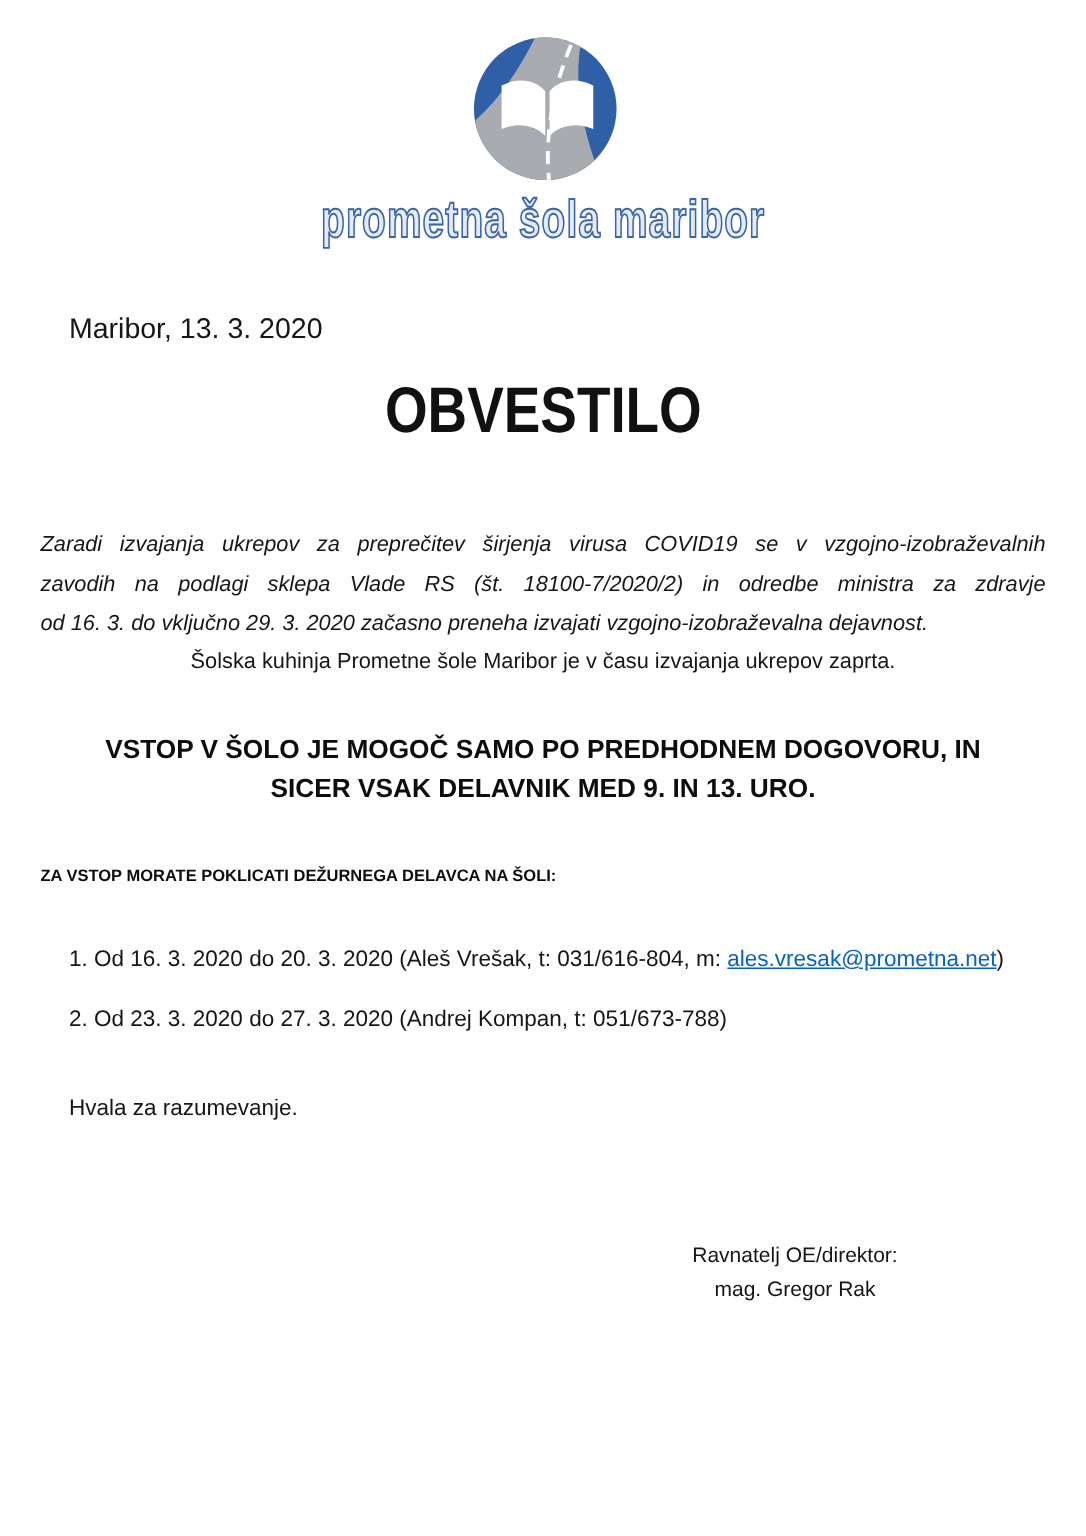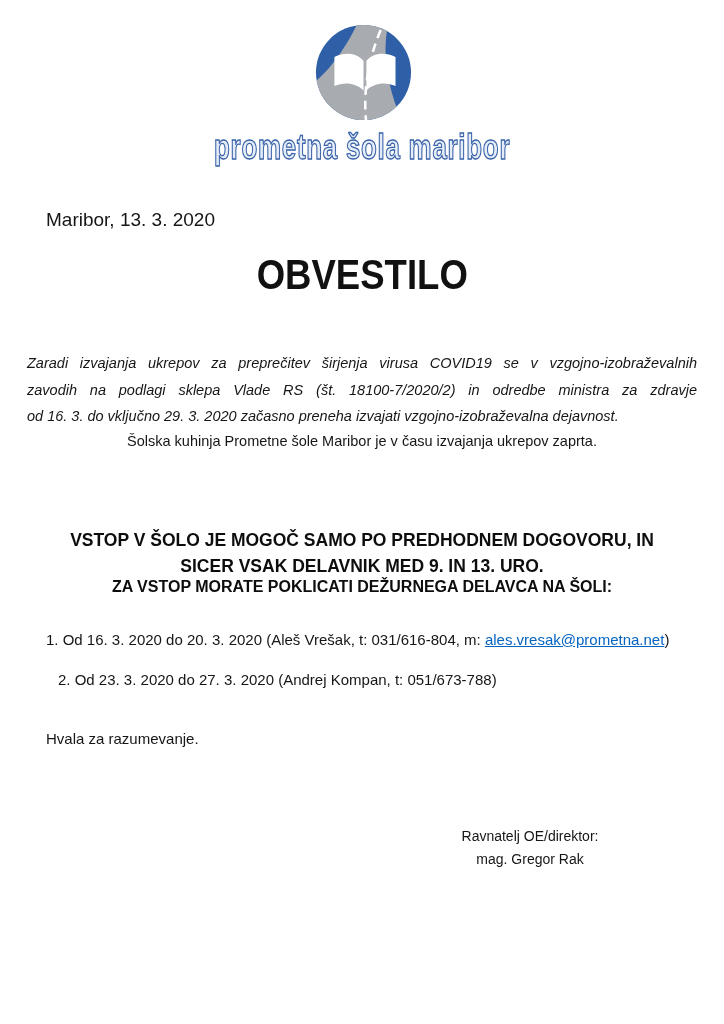--- a/index.html
+++ b/index.html
@@ -44,30 +44,30 @@
   }
 
   
   .para1 { position: absolute; left: 27px; top: 350px; width: 670px; font-size: 14.5px; font-style: italic; }
   .para1 .jline { line-height: 26.5px; text-align: justify; text-align-last: justify; }
   .para1 .jline.last { text-align: left; text-align-last: left; }
   .para2 { position: absolute; left: 27px; top: 428px; width: 670px; font-size: 14.5px; line-height: 26.5px; text-align: center; }
 
   .entry-heading {
     position: absolute; left: 27px; top: 486px; width: 670px;
-    text-align: center; font-weight: bold; font-size: 17.5px; line-height: 26px; color: #0d0d0d; margin-top: 41px;
+    text-align: center; font-weight: bold; font-size: 17.5px; line-height: 26px; color: #0d0d0d;
   }
   .call-heading {
     position: absolute; left: 27px; top: 578px; width: 670px;
-    text-align: center; font-weight: bold; font-size: 16px; color: #0d0d0d;
+    text-align: left; font-weight: bold; font-size: 11px; color: #0d0d0d;
   }
 
   .duty-item { position: absolute; left: 46px; font-size: 15px; white-space: nowrap; }
   .duty-item-1 { top: 631px; }
-  .duty-item-2 { top: 671px; margin-left: 12px; }
+  .duty-item-2 { top: 671px; }
   .email-link { color: #0563c1; text-decoration: underline; cursor: pointer; }
 
   .thanks { position: absolute; left: 46px; top: 730px; font-size: 15px; text-align: center; }
 
   .signature { position: absolute; left: 398px; top: 825px; width: 264px; text-align: center; font-size: 14px; line-height: 23px; }
 </style>
 </head>
 <body>
 
 <div class="page">

